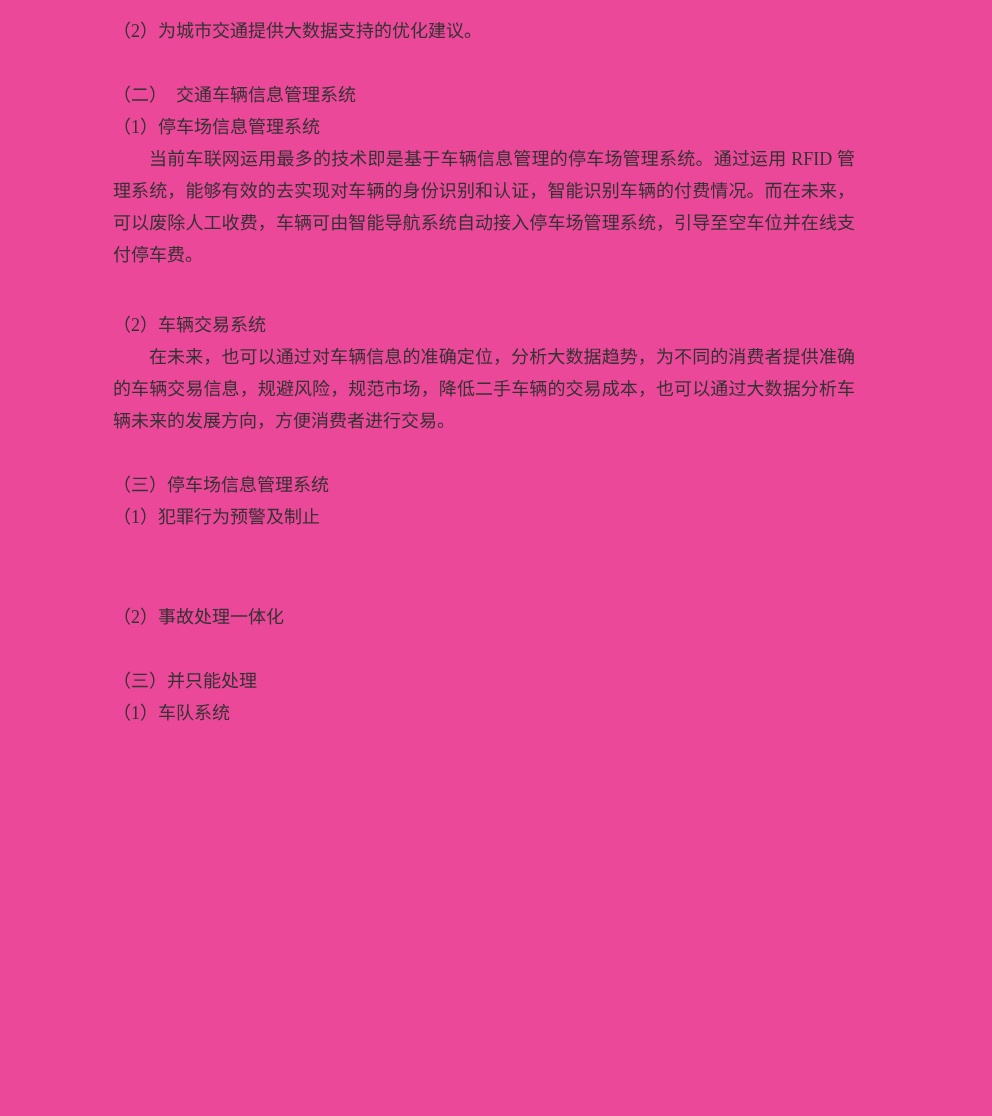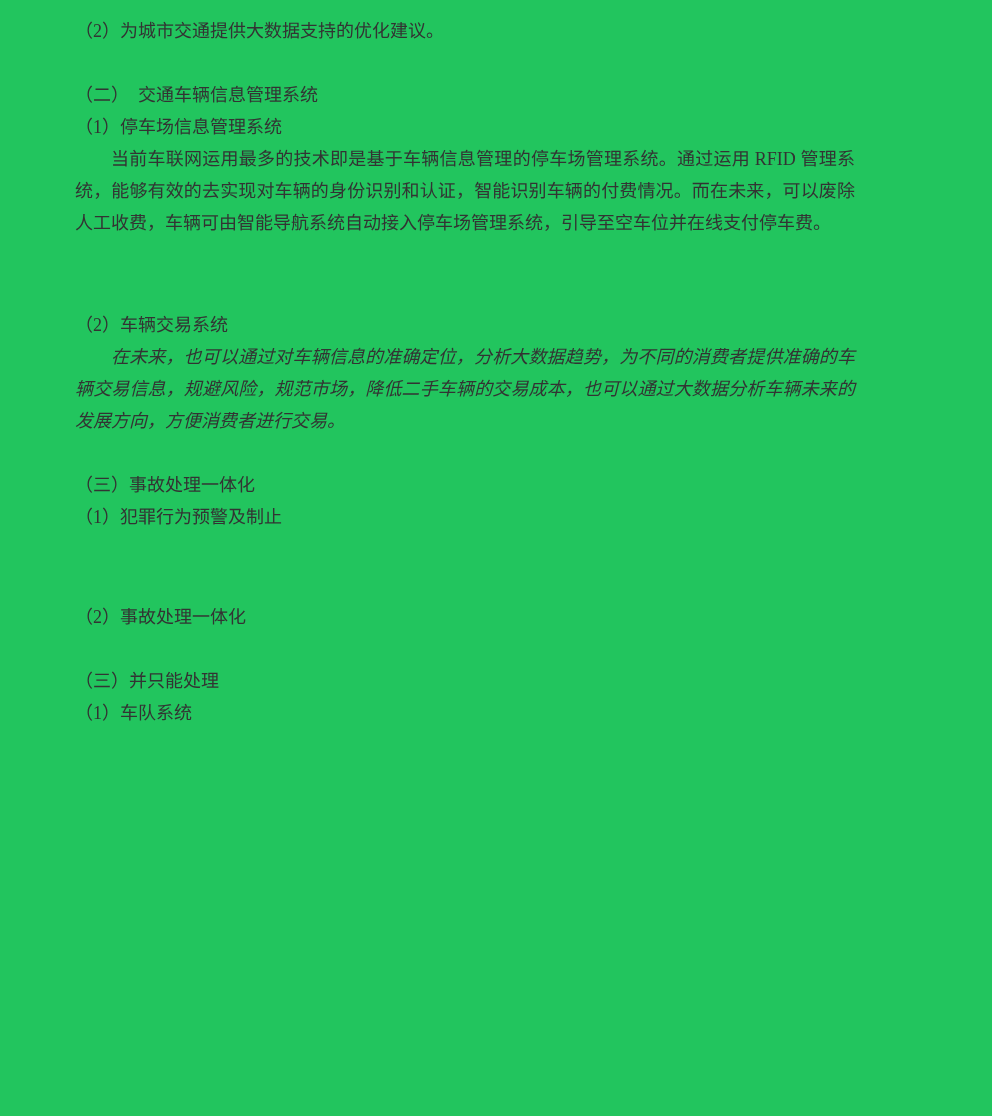--- a/index.html
+++ b/index.html
@@ -10,39 +10,39 @@
     width: 992px;
     height: 1116px;
     background: #ffffff;
     overflow: hidden;
     font-family: "Liberation Serif", "DejaVu Serif", serif;
   }
   .page {
     box-sizing: border-box;
     width: 992px;
     height: 1116px;
-    padding: 15px 137px 0 75px;
-    background: #22c55e;
+    padding: 15px 137px 0 113px;
+    background: #ec4899;
   }
   .line, .para {
     font-size: 18px;
     line-height: 32px;
     color: #333333;
     white-space: normal;
   }
   .line {
     
   }
   .para {
     text-indent: 2em;
     text-align: justify;
   }
   
   .h4 { min-height: 128px; }
-  .h3 { min-height: 96px; font-style: italic; }
+  .h3 { min-height: 96px; }
   .h5 { min-height: 160px; }
   
   .sp   { height: 32px; }
   .sp-b { height: 38px; }
   .sp-d { height: 68px; }
 </style>
 </head>
 <body>
 
 <div class="page">
@@ -55,21 +55,21 @@
   <div class="line">（1）停车场信息管理系统</div>
   <div class="para h4">当前车联网运用最多的技术即是基于车辆信息管理的停车场管理系统。通过运用 RFID 管理系统，能够有效的去实现对车辆的身份识别和认证，智能识别车辆的付费情况。而在未来，可以废除人工收费，车辆可由智能导航系统自动接入停车场管理系统，引导至空车位并在线支付停车费。</div>
 
   <div class="sp-b"></div>
 
   <div class="line">（2）车辆交易系统</div>
   <div class="para h3">在未来，也可以通过对车辆信息的准确定位，分析大数据趋势，为不同的消费者提供准确的车辆交易信息，规避风险，规范市场，降低二手车辆的交易成本，也可以通过大数据分析车辆未来的发展方向，方便消费者进行交易。</div>
 
   <div class="sp"></div>
 
-  <div class="line">（三）事故处理一体化</div>
+  <div class="line">（三）停车场信息管理系统</div>
   <div class="line">（1）犯罪行为预警及制止</div>
 
   <div class="sp-d"></div>
 
   <div class="line">（2）事故处理一体化</div>
 
   <div class="sp"></div>
 
   <div class="line">（三）并只能处理</div>
   <div class="line">（1）车队系统</div>

